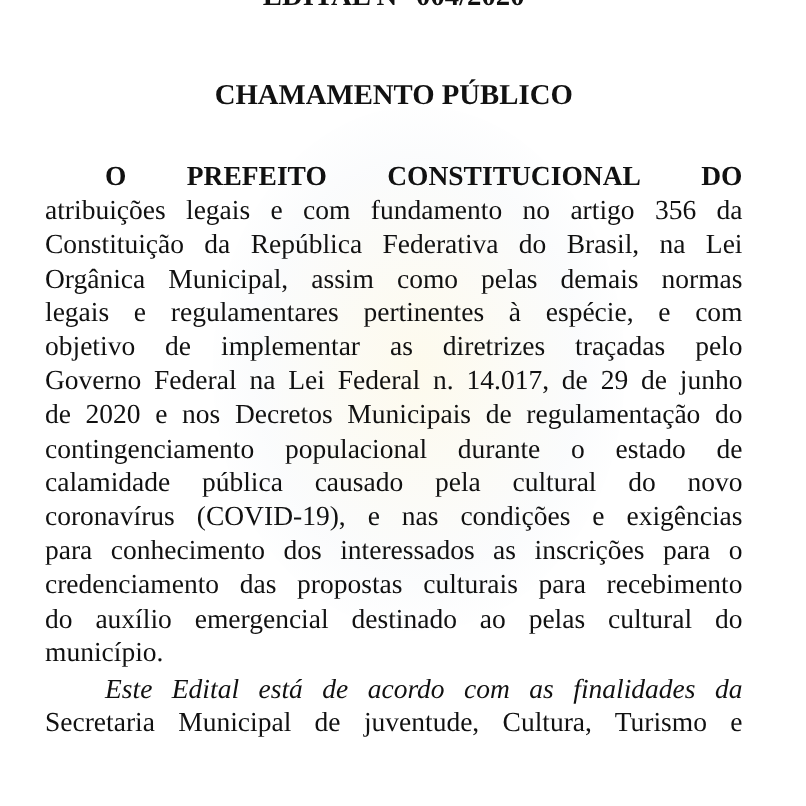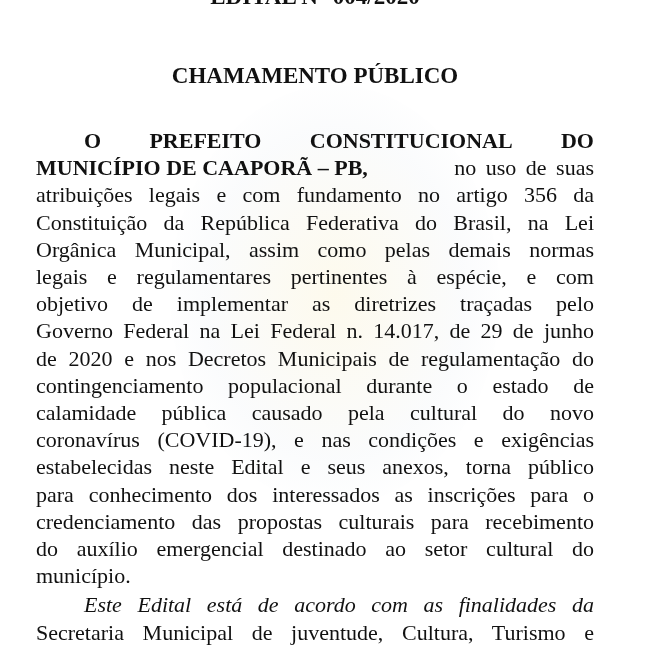--- a/index.html
+++ b/index.html
@@ -49,35 +49,30 @@
   <div class="edital-title">EDITAL N° 004/2020</div>
   <div class="main-title">CHAMAMENTO PÚBLICO</div>
 
   <div class="body-text">
     <div class="flex-line bold" style="padding-left:48px;">
       <span>O</span>
       <span>PREFEITO</span>
       <span>CONSTITUCIONAL</span>
       <span>DO</span>
     </div>
-    <div class="flex-line">
-      <span class="bold">MUNICÍPIO DE CAAPORÃ – PB,</span>
-      <span style="word-spacing:4px;">no uso de suas</span>
-    </div>
     <span class="line">atribuições legais e com fundamento no artigo 356 da</span>
     <span class="line">Constituição da República  Federativa do Brasil, na Lei</span>
     <span class="line">Orgânica Municipal, assim como pelas demais normas</span>
     <span class="line">legais e  regulamentares pertinentes à espécie, e com</span>
     <span class="line">objetivo de implementar as diretrizes traçadas pelo</span>
     <span class="line">Governo Federal na Lei Federal n. 14.017, de 29 de junho</span>
     <span class="line">de 2020 e nos Decretos Municipais de  regulamentação do</span>
     <span class="line">contingenciamento populacional durante o estado de</span>
     <span class="line">calamidade pública causado  pela cultural do novo</span>
     <span class="line">coronavírus (COVID-19), e nas condições e exigências</span>
-    <span class="line">estabelecidas neste  Edital e seus anexos, torna público</span>
     <span class="line">para conhecimento dos interessados as inscrições para o</span>
     <span class="line">credenciamento das propostas culturais para recebimento</span>
-    <span class="line">do auxílio emergencial destinado ao setor  cultural do</span>
+    <span class="line">do auxílio emergencial destinado ao pelas  cultural do</span>
     <span class="line last">município.</span>
     <span class="line indent" style="margin-top:2px;font-style:italic;">Este Edital está de acordo com as finalidades da</span>
     <span class="line">Secretaria Municipal de juventude, Cultura, Turismo e</span>
   </div>
 </div>
 
 </body></html>

